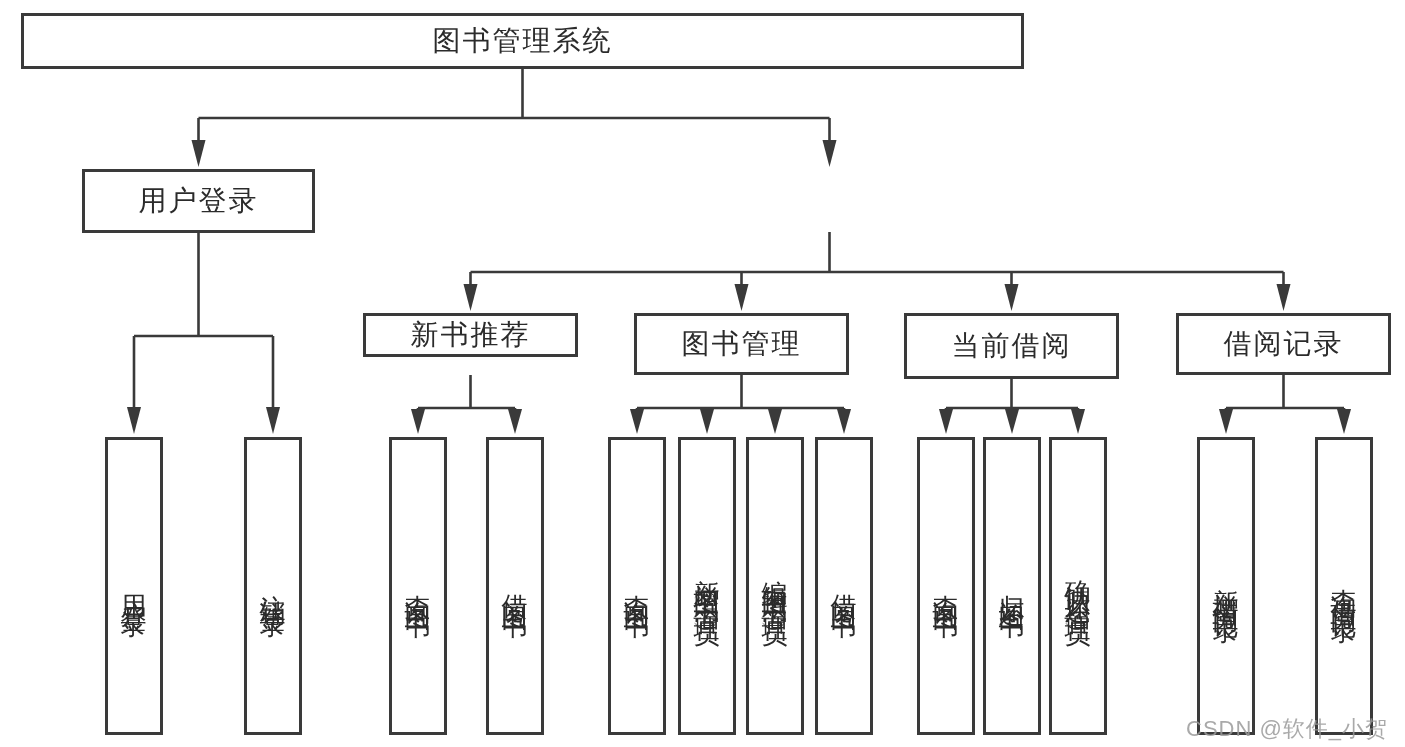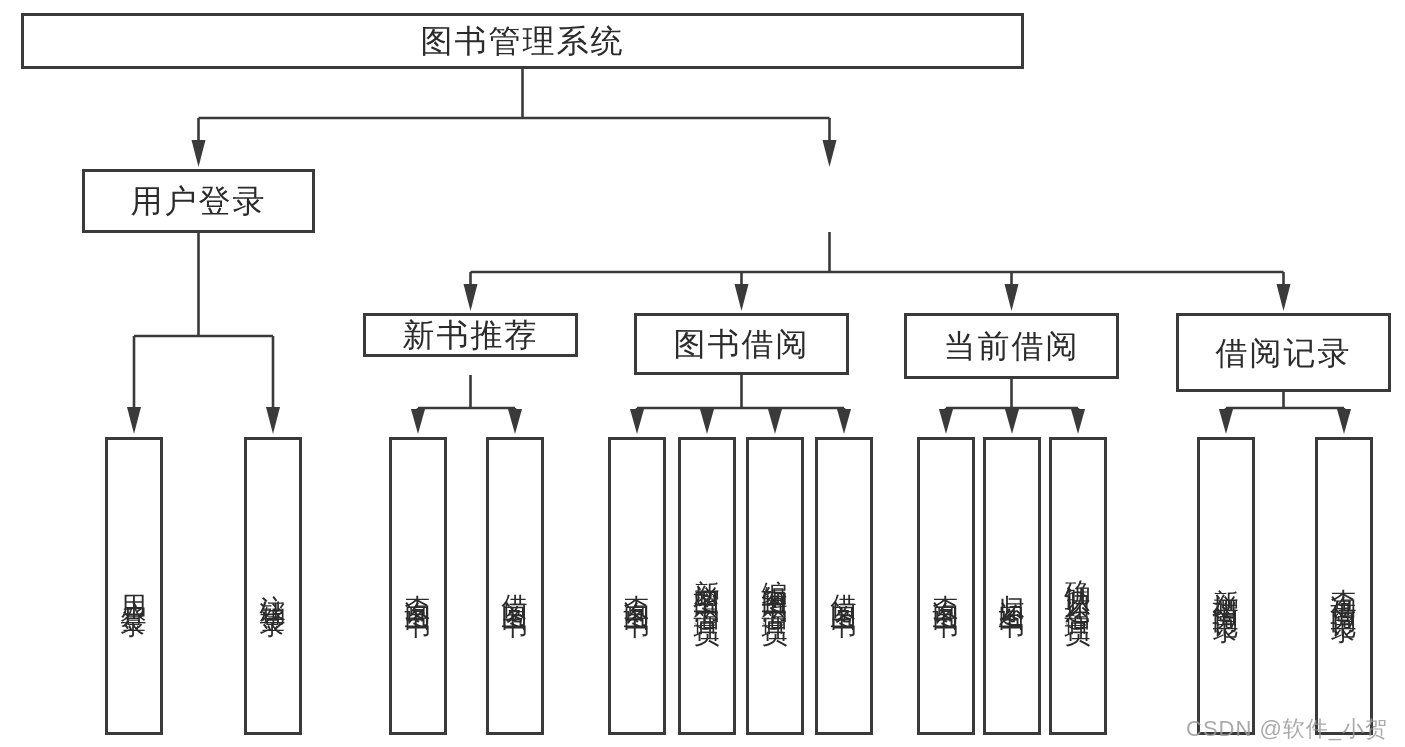--- a/index.html
+++ b/index.html
@@ -13,21 +13,21 @@
     font-family:"Liberation Sans", sans-serif;
     color:var(--text);
   }
   #connectors{position:absolute; left:0; top:0; width:1405px; height:747px; z-index:1;}
   #connectors path{stroke:var(--line); stroke-width:2.6; fill:none;}
   #connectors polygon{fill:var(--line); stroke:none;}
   .box{
     position:absolute; box-sizing:border-box; z-index:2;
     background:var(--box-fill); border:3px solid var(--box-border);
     display:flex; align-items:center; justify-content:center;
-    font-size:32px; letter-spacing:2px; line-height:1; white-space:nowrap;
+    font-size:28px; letter-spacing:2px; line-height:1; white-space:nowrap;
   }
   .leaf{
     writing-mode:vertical-rl; text-orientation:mixed;
     font-size:26px; letter-spacing:6px; white-space:normal;
   }
   #watermark{
     position:absolute; left:1186px; top:714px; z-index:3;
     font-size:22px; letter-spacing:1px; color:var(--watermark); opacity:.85;
   }
 </style>
@@ -76,26 +76,26 @@
   </div>
 
   <div class="box" style="left:82px;top:169px;width:233px;height:64px">
     <span>用户登录</span>
   </div>
 
   <div class="box" style="left:363px;top:313px;width:215px;height:44px">
     <span>新书推荐</span>
   </div>
   <div class="box" style="left:634px;top:313px;width:215px;height:62px">
-    <span>图书借阅</span>
+    <span>图书管理</span>
   </div>
   <div class="box" style="left:904px;top:313px;width:215px;height:66px">
     <span>当前借阅</span>
   </div>
-  <div class="box" style="left:1176px;top:313px;width:215px;height:79px">
+  <div class="box" style="left:1176px;top:313px;width:215px;height:62px">
     <span>借阅记录</span>
   </div>
 
   <div class="box leaf" style="left:105px;top:437px;width:58px;height:298px">
     <span>用户登录</span>
   </div>
   <div class="box leaf" style="left:244px;top:437px;width:58px;height:298px">
     <span>注销登录</span>
   </div>
 

